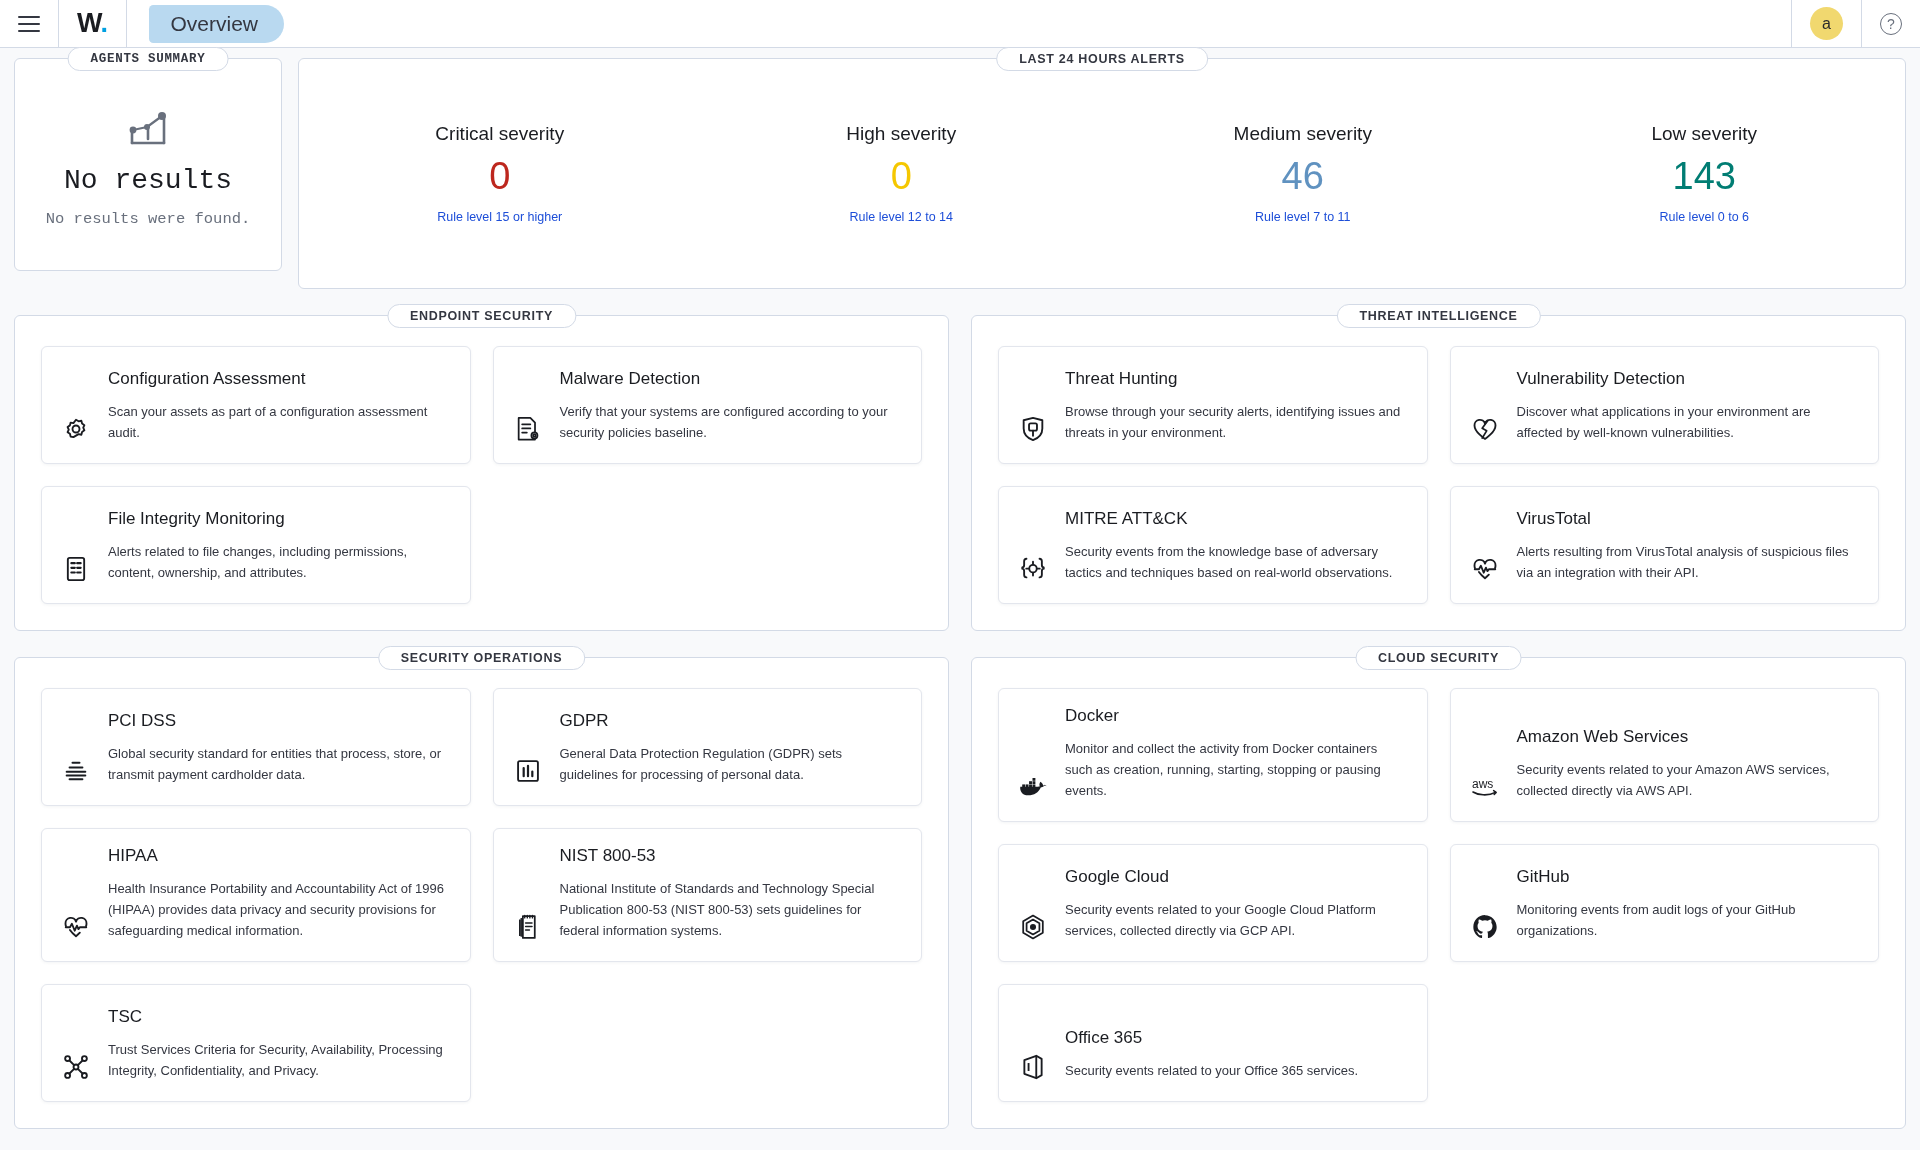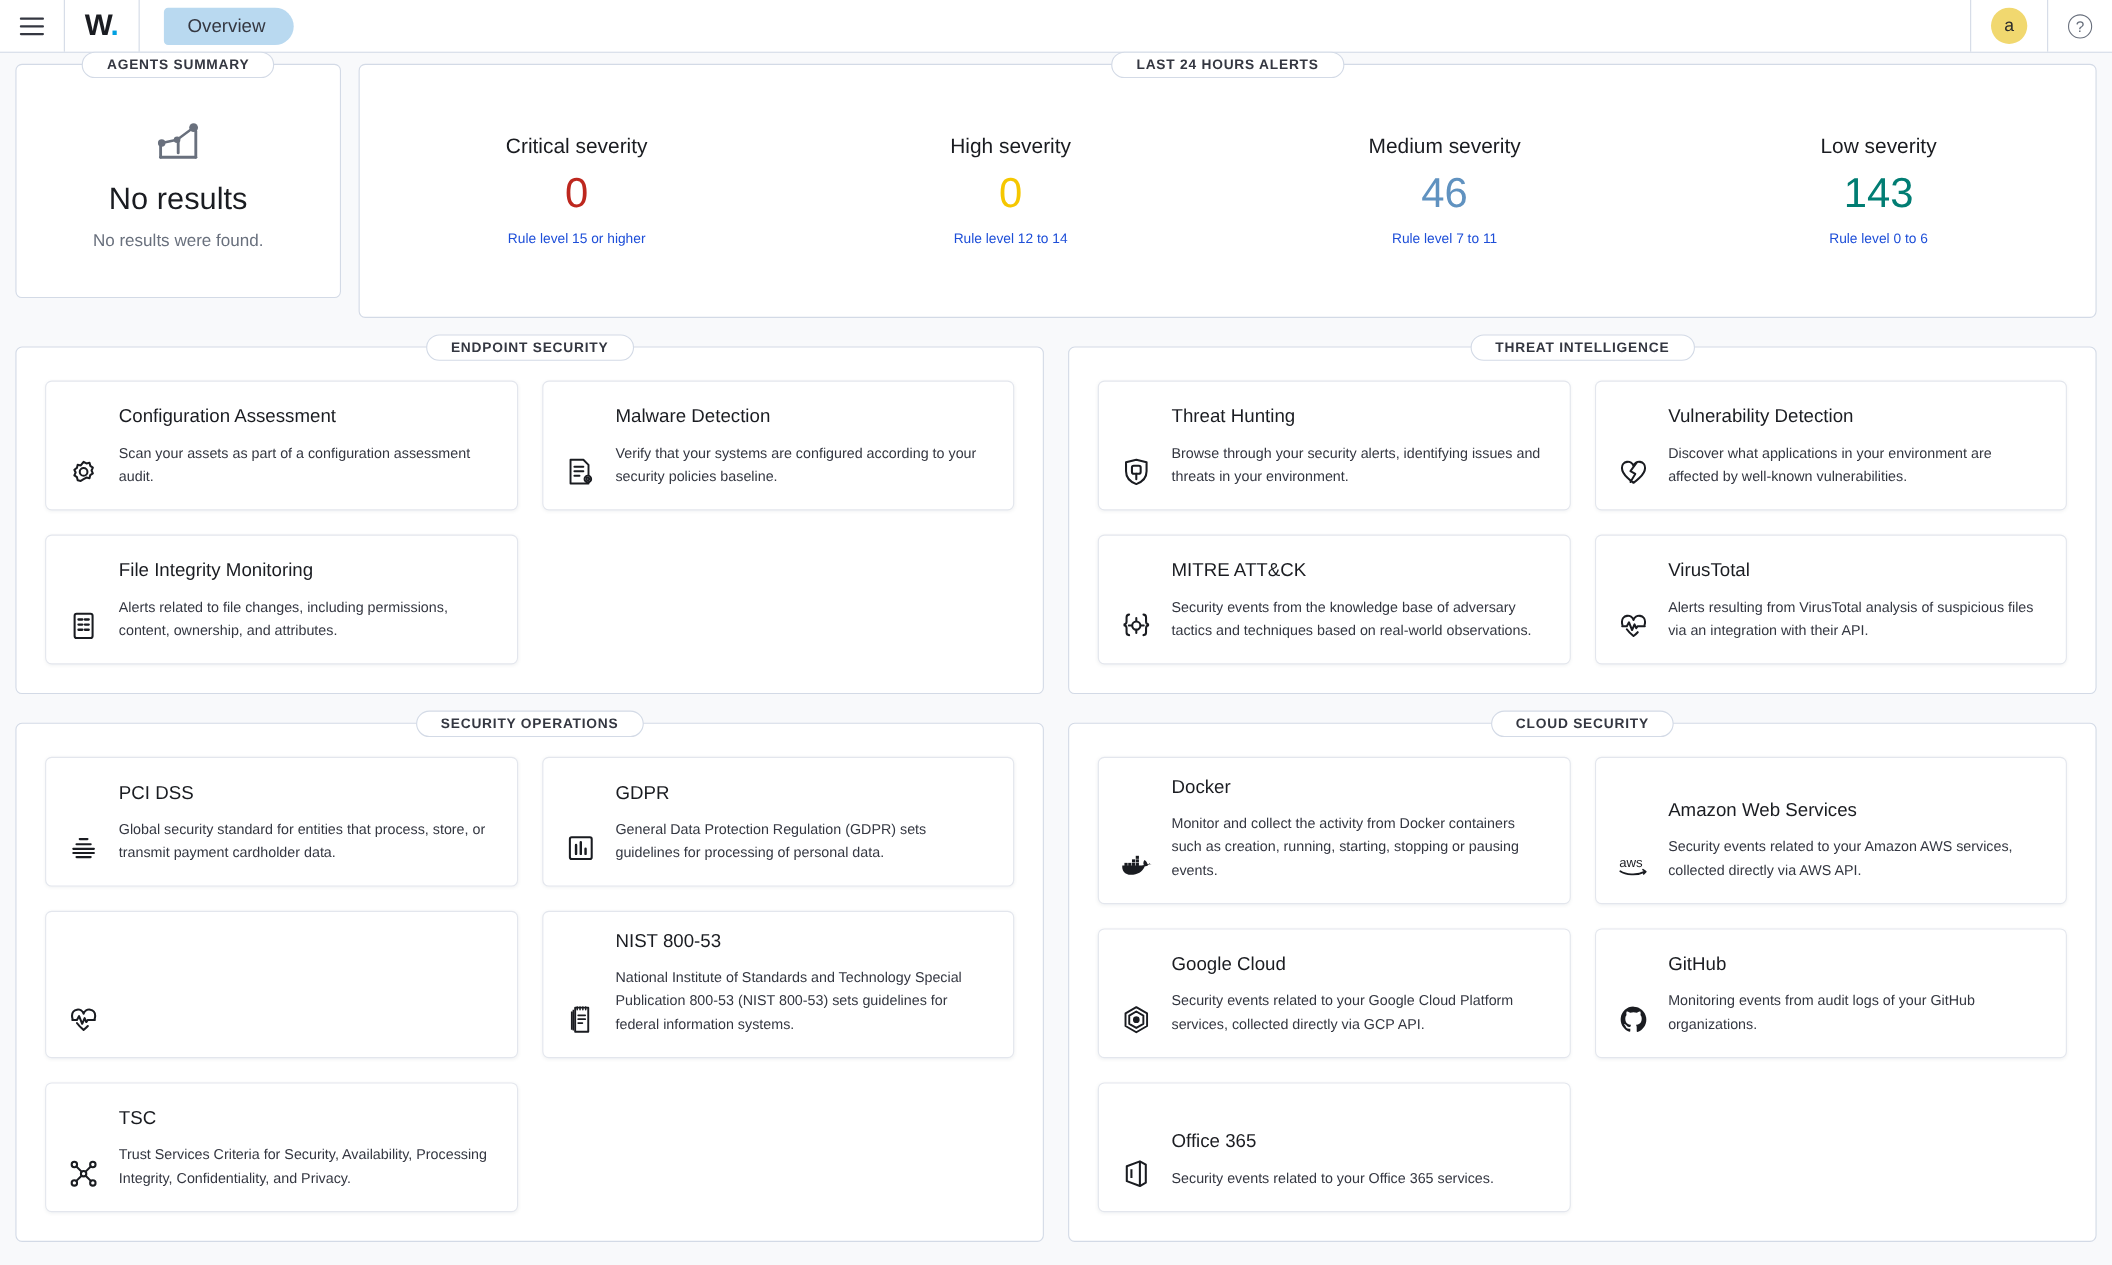--- a/index.html
+++ b/index.html
@@ -27,21 +27,21 @@
   .hamburger { width: 22px; height: 16px; display: flex; flex-direction: column; justify-content: space-between; cursor: pointer; }
   .hamburger i { display: block; height: 2px; background: #343741; border-radius: 1px; }
   .brand {
     font-size: 27px; font-weight: bold; letter-spacing: -.5px;
     color: #1a1c21; line-height: 1;
   }
   .brand .dot { color: #00A0E1; }
   .tabs { display: flex; align-items: center; padding-left: 22px; gap: 6px; }
   .tab {
     background: #B9D9F0; color: #343741;
-    font-size: 17px; padding: 7px 26px 7px 22px;
+    font-size: 21px; padding: 7px 26px 7px 22px;
     border-radius: 5px 22px 22px 5px;
     cursor: pointer; white-space: nowrap;
   }
   .nav-right { margin-left: auto; display: flex; align-items: stretch; border-left: 1px solid #D3DAE6;}
   .avatar {
     width: 33px; height: 33px; border-radius: 50%;
     background: #F1D86F; color: #2b2b2b;
     display: flex; align-items: center; justify-content: center;
     font-size: 16px; cursor: pointer;
   }
@@ -67,21 +67,21 @@
     position: absolute; top: -12px; left: 50%; transform: translateX(-50%);
     background: #FFFFFF;
     border: 1px solid #D3DAE6;
     border-radius: 14px;
     padding: 4px 22px;
     font-size: 12.5px; font-weight: bold; letter-spacing: .7px;
     color: #343741; white-space: nowrap;
   }
 
   
-  .agents-panel { width: 296px; height: 213px; display:flex; align-items:center; justify-content:center;}
+  .agents-panel { width: 268px; height: 213px; display:flex; align-items:center; justify-content:center;font-family:Liberation Mono, monospace;}
   .noresults { text-align: center; padding-top: 6px; }
   .noresults .icon { margin-bottom: 14px; }
   .noresults h2 { font-size: 28px; font-weight: normal; color: #1a1c21; margin-bottom: 14px; }
   .noresults p { font-size: 15.5px; color: #69707D; }
 
   
   .alerts-panel { flex: 1; height: 231px; display: flex; align-items: center; }
   .sev { flex: 1; text-align: center; }
   .sev .label { font-size: 19px; color: #1a1c21; margin-bottom: 10px; }
   .sev .count { font-size: 38px; font-weight: 300; line-height: 1.15; }
@@ -338,20 +338,24 @@
         </div>
 
         <div class="card">
           <div class="ico">
             <svg width="28" height="28" viewBox="0 0 24 24" fill="none" stroke="#1a1c21" stroke-width="1.6" stroke-linecap="round" stroke-linejoin="round">
               <path d="M3.4 11.3C3.1 10.5 3 9.7 3 8.9a4.6 4.6 0 0 1 9-1.5 4.6 4.6 0 0 1 9 1.5c0 .8-.1 1.6-.4 2.4"></path>
               <path d="M3.2 12.2h3.6l1.7-3 2.4 6 1.9-4.4 1.3 3 1.2-1.6h5.5"></path>
               <path d="M6.8 14.6c1.8 2.6 5.2 5.3 5.2 5.3s1.6-1.2 3.3-3"></path>
             </svg>
           </div>
+          <div class="body">
+            <div class="title">HIPAA</div>
+            <div class="desc">Health Insurance Portability and Accountability Act of 1996 (HIPAA) provides data privacy and security provisions for safeguarding medical information.</div>
+          </div>
         </div>
 
         <div class="card">
           <div class="ico">
             <svg width="28" height="28" viewBox="0 0 24 24" fill="none" stroke="#1a1c21" stroke-width="1.5" stroke-linejoin="round">
               <path d="M7.6 2.6h10.2v18.8H7.6z"></path>
               <path d="M6.2 4.2v16.2M4.9 5.6v14.2" stroke-width="1.2"></path>
               <path d="M9.2 2.2v2M11.4 2.2v2M13.6 2.2v2M15.8 2.2v2" stroke-width="1.2" stroke-linecap="round"></path>
               <path d="M10 8.6h5.4M10 11.6h5.4M10 14.6h3.2" stroke-width="1.4" stroke-linecap="round"></path>
             </svg>

